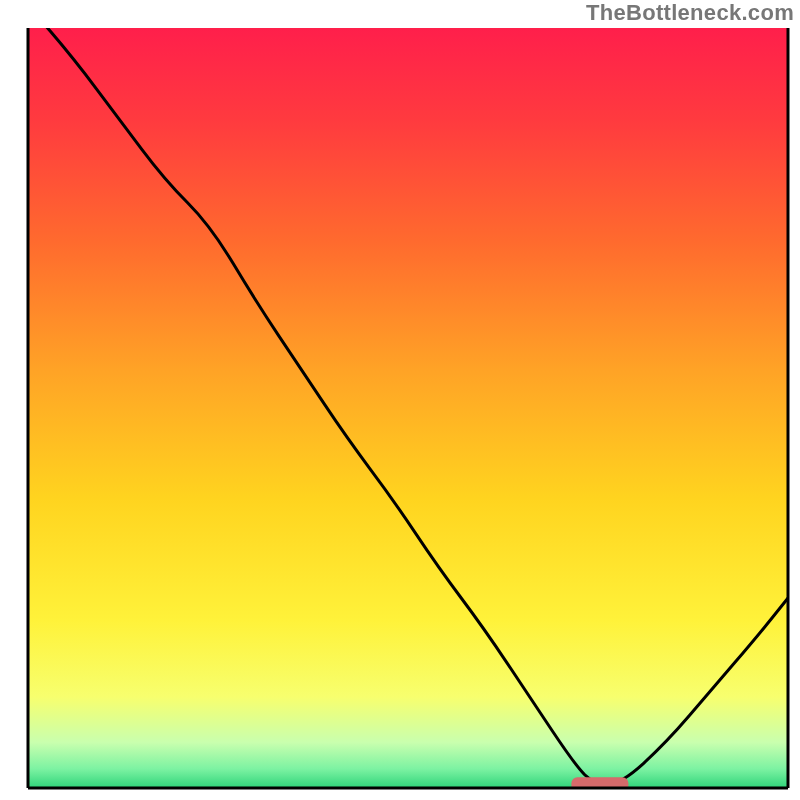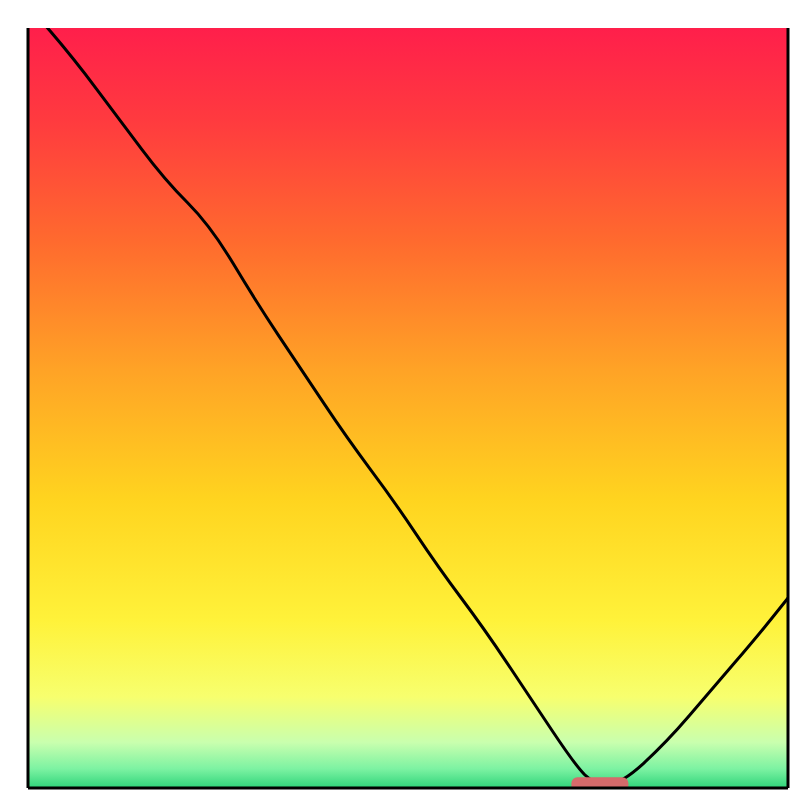--- a/index.html
+++ b/index.html
@@ -4,20 +4,21 @@
 <style>
   html,body{margin:0;padding:0;width:800px;height:800px;background:#fff;overflow:hidden;font-family:Arial,Helvetica,sans-serif}
   .wrap{position:relative;width:800px;height:800px}
   .attr{position:absolute;top:0;right:6px;font-size:22px;font-weight:700;color:#777;letter-spacing:.3px}
   svg{display:block}
 </style>
 </head>
 <body>
 <div class="wrap">
 
+<div class="attr">TheBottleneck.com</div>
 
 <svg id="chart" width="800" height="800">
   <defs>
     <linearGradient id="bg-grad" x1="0" y1="0" x2="0" y2="1">
           <stop offset="0%" stop-color="#ff1f4b"></stop>
           <stop offset="12%" stop-color="#ff3a3f"></stop>
           <stop offset="28.000000000000004%" stop-color="#ff6a2e"></stop>
           <stop offset="45%" stop-color="#ffa326"></stop>
           <stop offset="62%" stop-color="#ffd41f"></stop>
           <stop offset="78%" stop-color="#fff23a"></stop>

